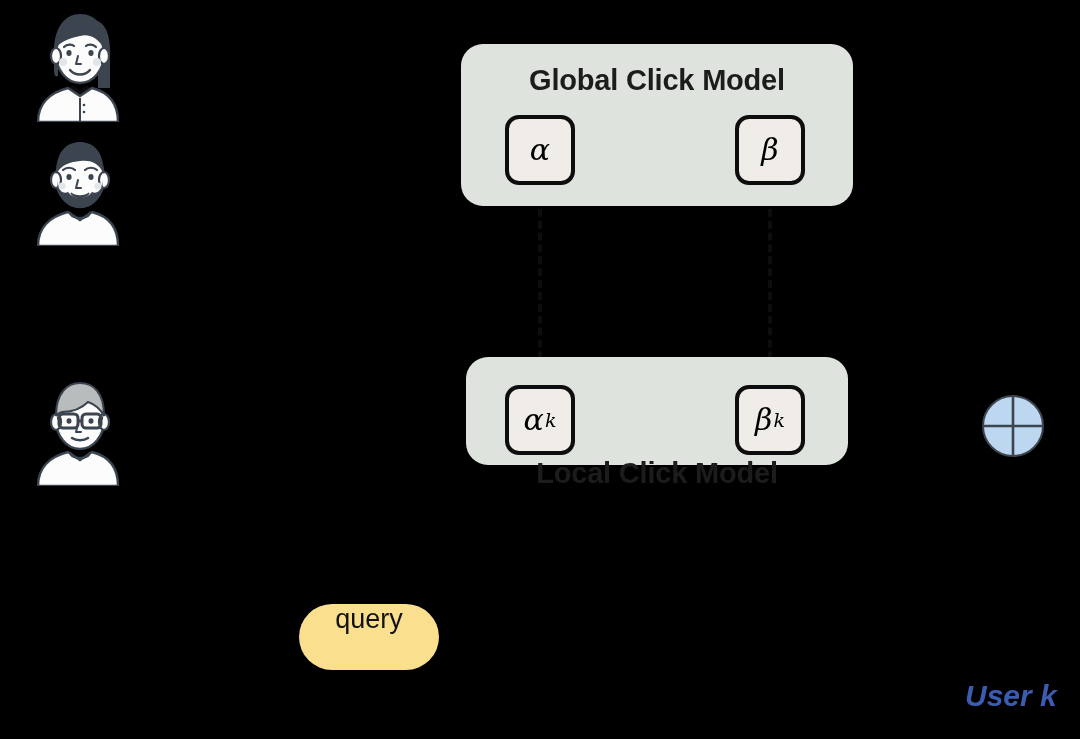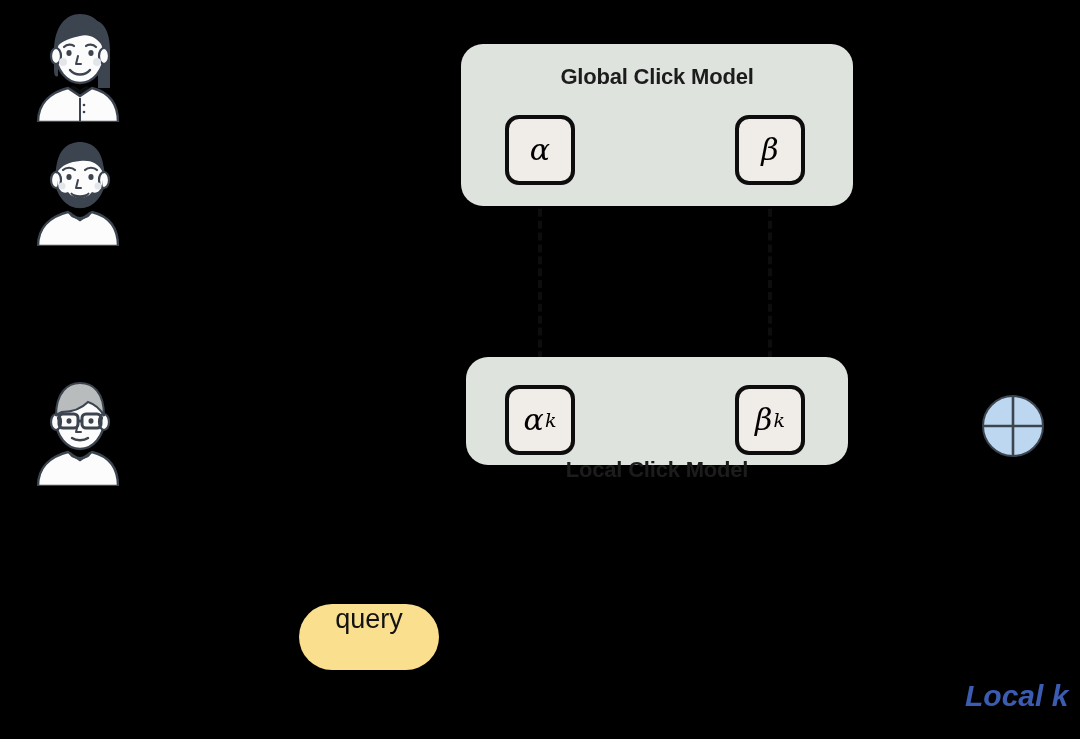--- a/index.html
+++ b/index.html
@@ -23,21 +23,21 @@
     border-radius: 22px;
   }
   #global-model-box { left: 461px; top: 44px;  width: 392px; height: 162px; }
   #local-model-box  { left: 466px; top: 357px; width: 382px; height: 108px; }
 
   .model-title {
     position: absolute;
     left: 0;
     width: 100%;
     text-align: center;
-    font-size: 22px;
+    font-size: 29px;
     font-weight: bold;
     color: #1c1c1c;
     letter-spacing: -0.2px;
     white-space: nowrap;
   }
   #global-model-title { top: 20px; }
   #local-model-title  { top: 100px; }
 
   
   .param-box {
@@ -239,15 +239,15 @@
   </div>
 
   <div id="target-circle">
     <svg viewBox="0 0 64 64" width="64" height="64" aria-hidden="true">
       <circle cx="32" cy="32" r="30" fill="#bcd7ef" stroke="#3c4450" stroke-width="2"></circle>
       <path d="M32 2 L32 62" stroke="#3c4450" stroke-width="2.6"></path>
       <path d="M2 32 L62 32" stroke="#3c4450" stroke-width="2.6"></path>
     </svg>
   </div>
 
-  <div id="user-k-label">Local k</div>
+  <div id="user-k-label">User k</div>
 
 </div>
 
 </body></html>

